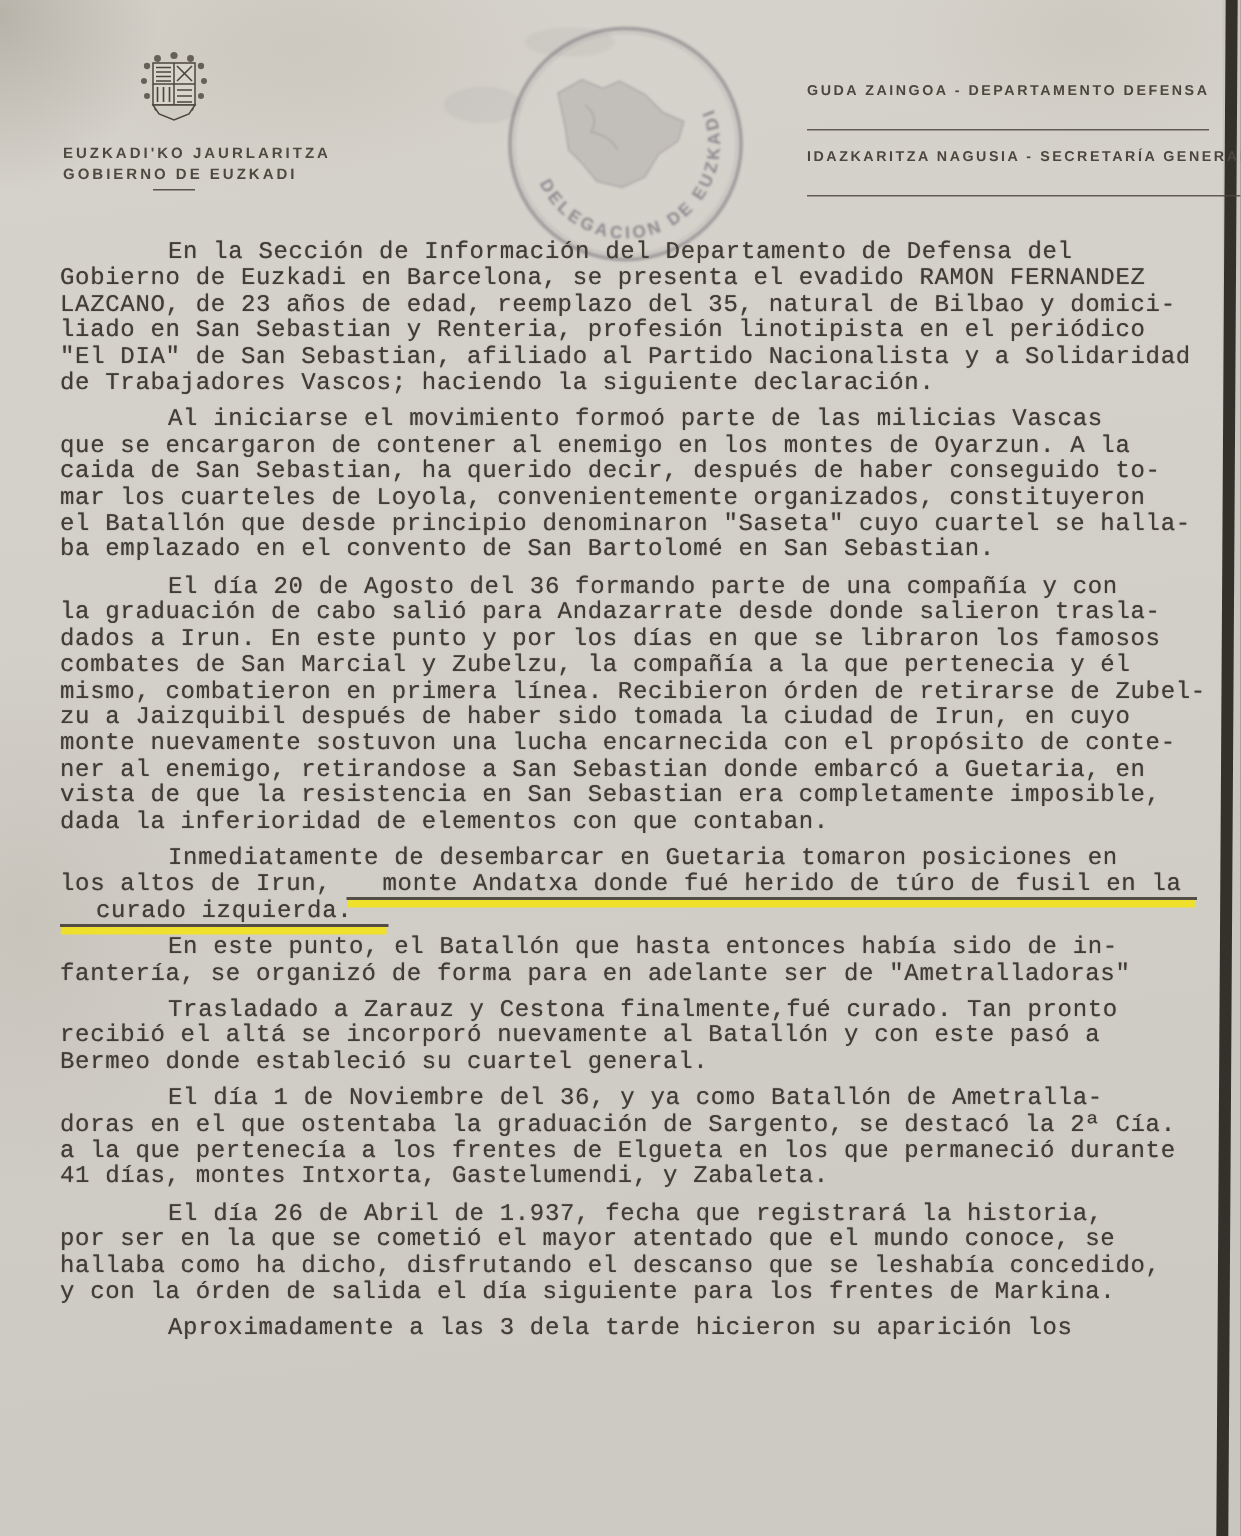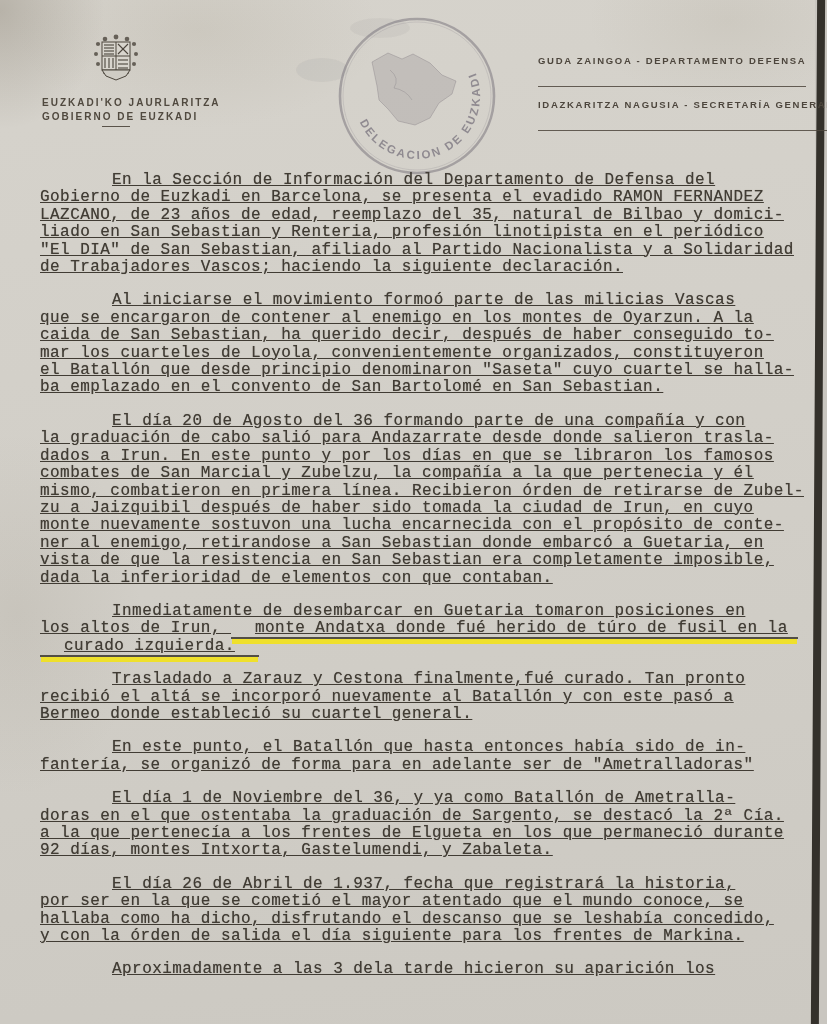--- a/index.html
+++ b/index.html
@@ -35,21 +35,21 @@
   .stamp{position:absolute;left:260px;top:0;opacity:0.85;mix-blend-mode:multiply;pointer-events:none;}
 
   
   .body-text{
     position:absolute;left:40px;top:156px;width:764px;
     font-family:"Liberation Mono","DejaVu Sans Mono",monospace;
     font-size:16px;line-height:17.4px;letter-spacing:0.45px;
     color:#413c34;
     text-shadow:0 0 0.7px rgba(62,57,49,0.65);
   }
-  .body-text p{margin:16px 0 7px;text-indent:72px;white-space:pre-wrap;text-decoration:underline;}
+  .body-text p{margin:4px 0 7px;text-indent:72px;white-space:pre-wrap;}
   .hl{
     border-bottom:2px solid rgba(60,55,47,0.85);
     box-shadow:0 6px 0 -1px rgba(242,227,23,0.88);
     padding-left:24px;
   }
   .hl.ext1{padding-right:10px;}
   .hl.ext2{padding-right:24px;}
 </style>
 </head>
 <body>
@@ -151,29 +151,29 @@
 dados a Irun. En este punto y por los días en que se libraron los famosos
 combates de San Marcial y Zubelzu, la compañía a la que pertenecia y él
 mismo, combatieron en primera línea. Recibieron órden de retirarse de Zubel-
 zu a Jaizquibil después de haber sido tomada la ciudad de Irun, en cuyo
 monte nuevamente sostuvon una lucha encarnecida con el propósito de conte-
 ner al enemigo, retirandose a San Sebastian donde embarcó a Guetaria, en
 vista de que la resistencia en San Sebastian era completamente imposible,
 dada la inferioridad de elementos con que contaban.</p>
     <p><span>Inmediatamente de desembarcar en Guetaria tomaron posiciones en
 los altos de Irun, </span><span class="hl ext1">monte Andatxa donde fué herido de túro de fusil en la</span><br><span class="hl ext2">curado izquierda.</span></p>
+    <p>En este punto, el Batallón que hasta entonces había sido de in-
+fantería, se organizó de forma para en adelante ser de "Ametralladoras"</p>
     <p>Trasladado a Zarauz y Cestona finalmente,fué curado. Tan pronto
 recibió el altá se incorporó nuevamente al Batallón y con este pasó a
 Bermeo donde estableció su cuartel general.</p>
-    <p>En este punto, el Batallón que hasta entonces había sido de in-
-fantería, se organizó de forma para en adelante ser de "Ametralladoras"</p>
     <p>El día 1 de Noviembre del 36, y ya como Batallón de Ametralla-
 doras en el que ostentaba la graduación de Sargento, se destacó la 2ª Cía.
 a la que pertenecía a los frentes de Elgueta en los que permaneció durante
-92 días, montes Intxorta, Gastelumendi, y Zabaleta.</p>
+41 días, montes Intxorta, Gastelumendi, y Zabaleta.</p>
     <p>El día 26 de Abril de 1.937, fecha que registrará la historia,
 por ser en la que se cometió el mayor atentado que el mundo conoce, se
 hallaba como ha dicho, disfrutando el descanso que se leshabía concedido,
 y con la órden de salida el día siguiente para los frentes de Markina.</p>
     <p>Aproximadamente a las 3 dela tarde hicieron su aparición los</p>
   </main>
 
 </div>
 
 </body></html>

